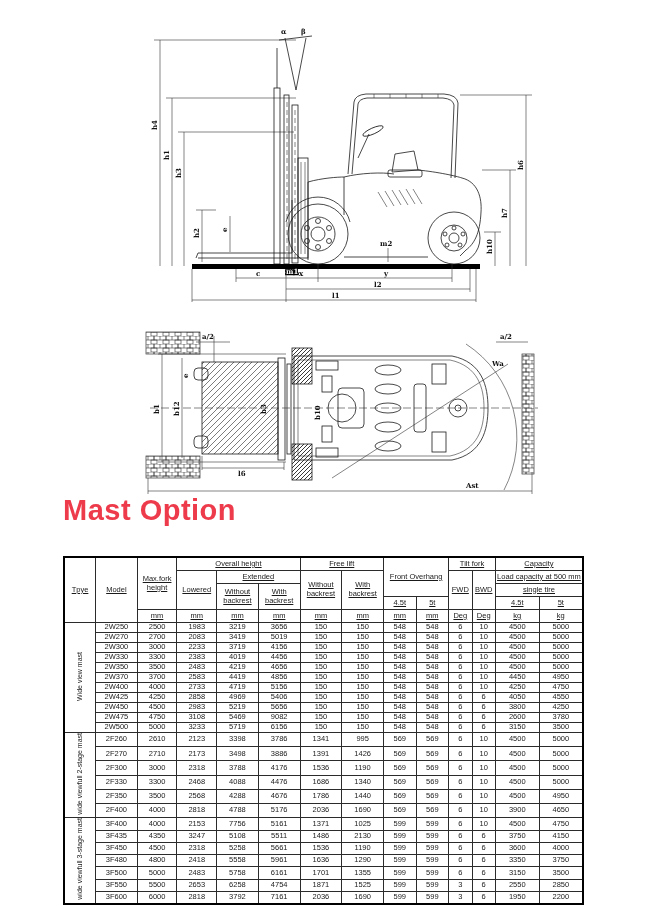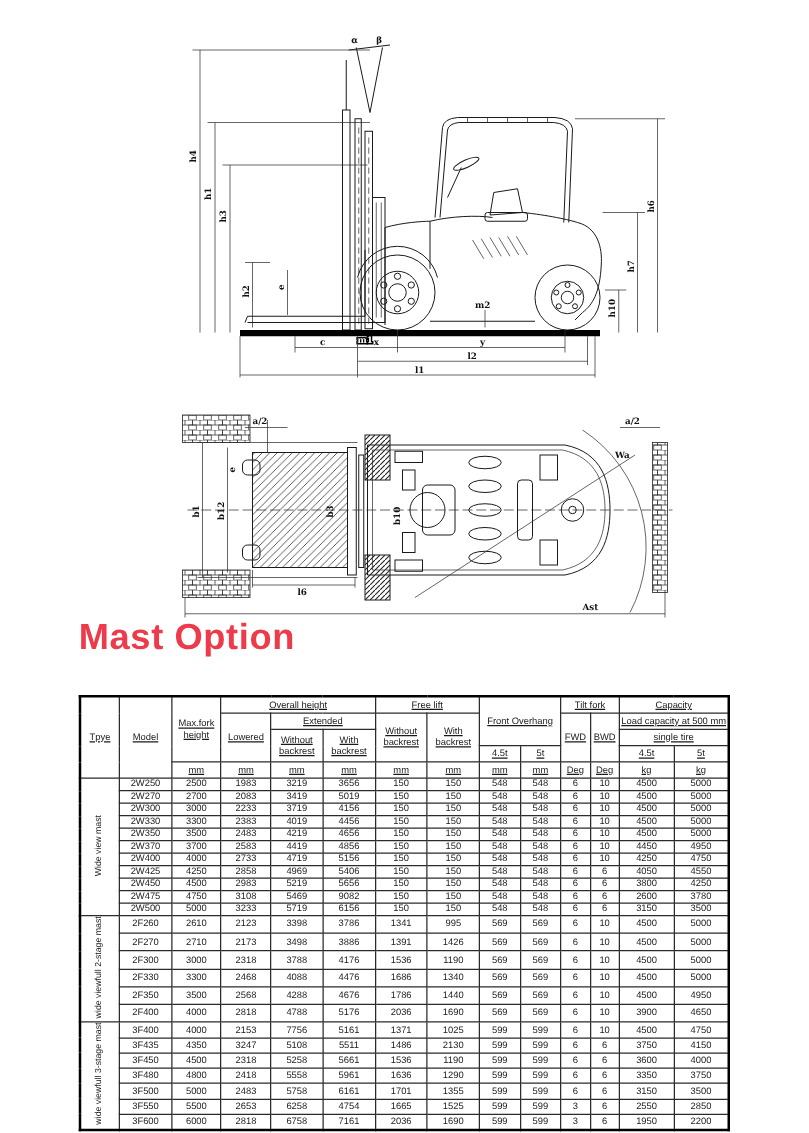--- a/index.html
+++ b/index.html
@@ -632,34 +632,34 @@
           <td>6</td>
           <td>3150</td>
           <td>3500</td>
         </tr>
         <tr>
           <td>3F550</td>
           <td>5500</td>
           <td>2653</td>
           <td>6258</td>
           <td>4754</td>
-          <td>1665</td>
+          <td>1871</td>
           <td>1525</td>
           <td>599</td>
           <td>599</td>
           <td>3</td>
           <td>6</td>
           <td>2550</td>
           <td>2850</td>
         </tr>
         <tr>
           <td>3F600</td>
           <td>6000</td>
           <td>2818</td>
-          <td>6758</td>
+          <td>3792</td>
           <td>7161</td>
           <td>2036</td>
           <td>1690</td>
           <td>599</td>
           <td>599</td>
           <td>3</td>
           <td>6</td>
           <td>1950</td>
           <td>2200</td>
         </tr>

